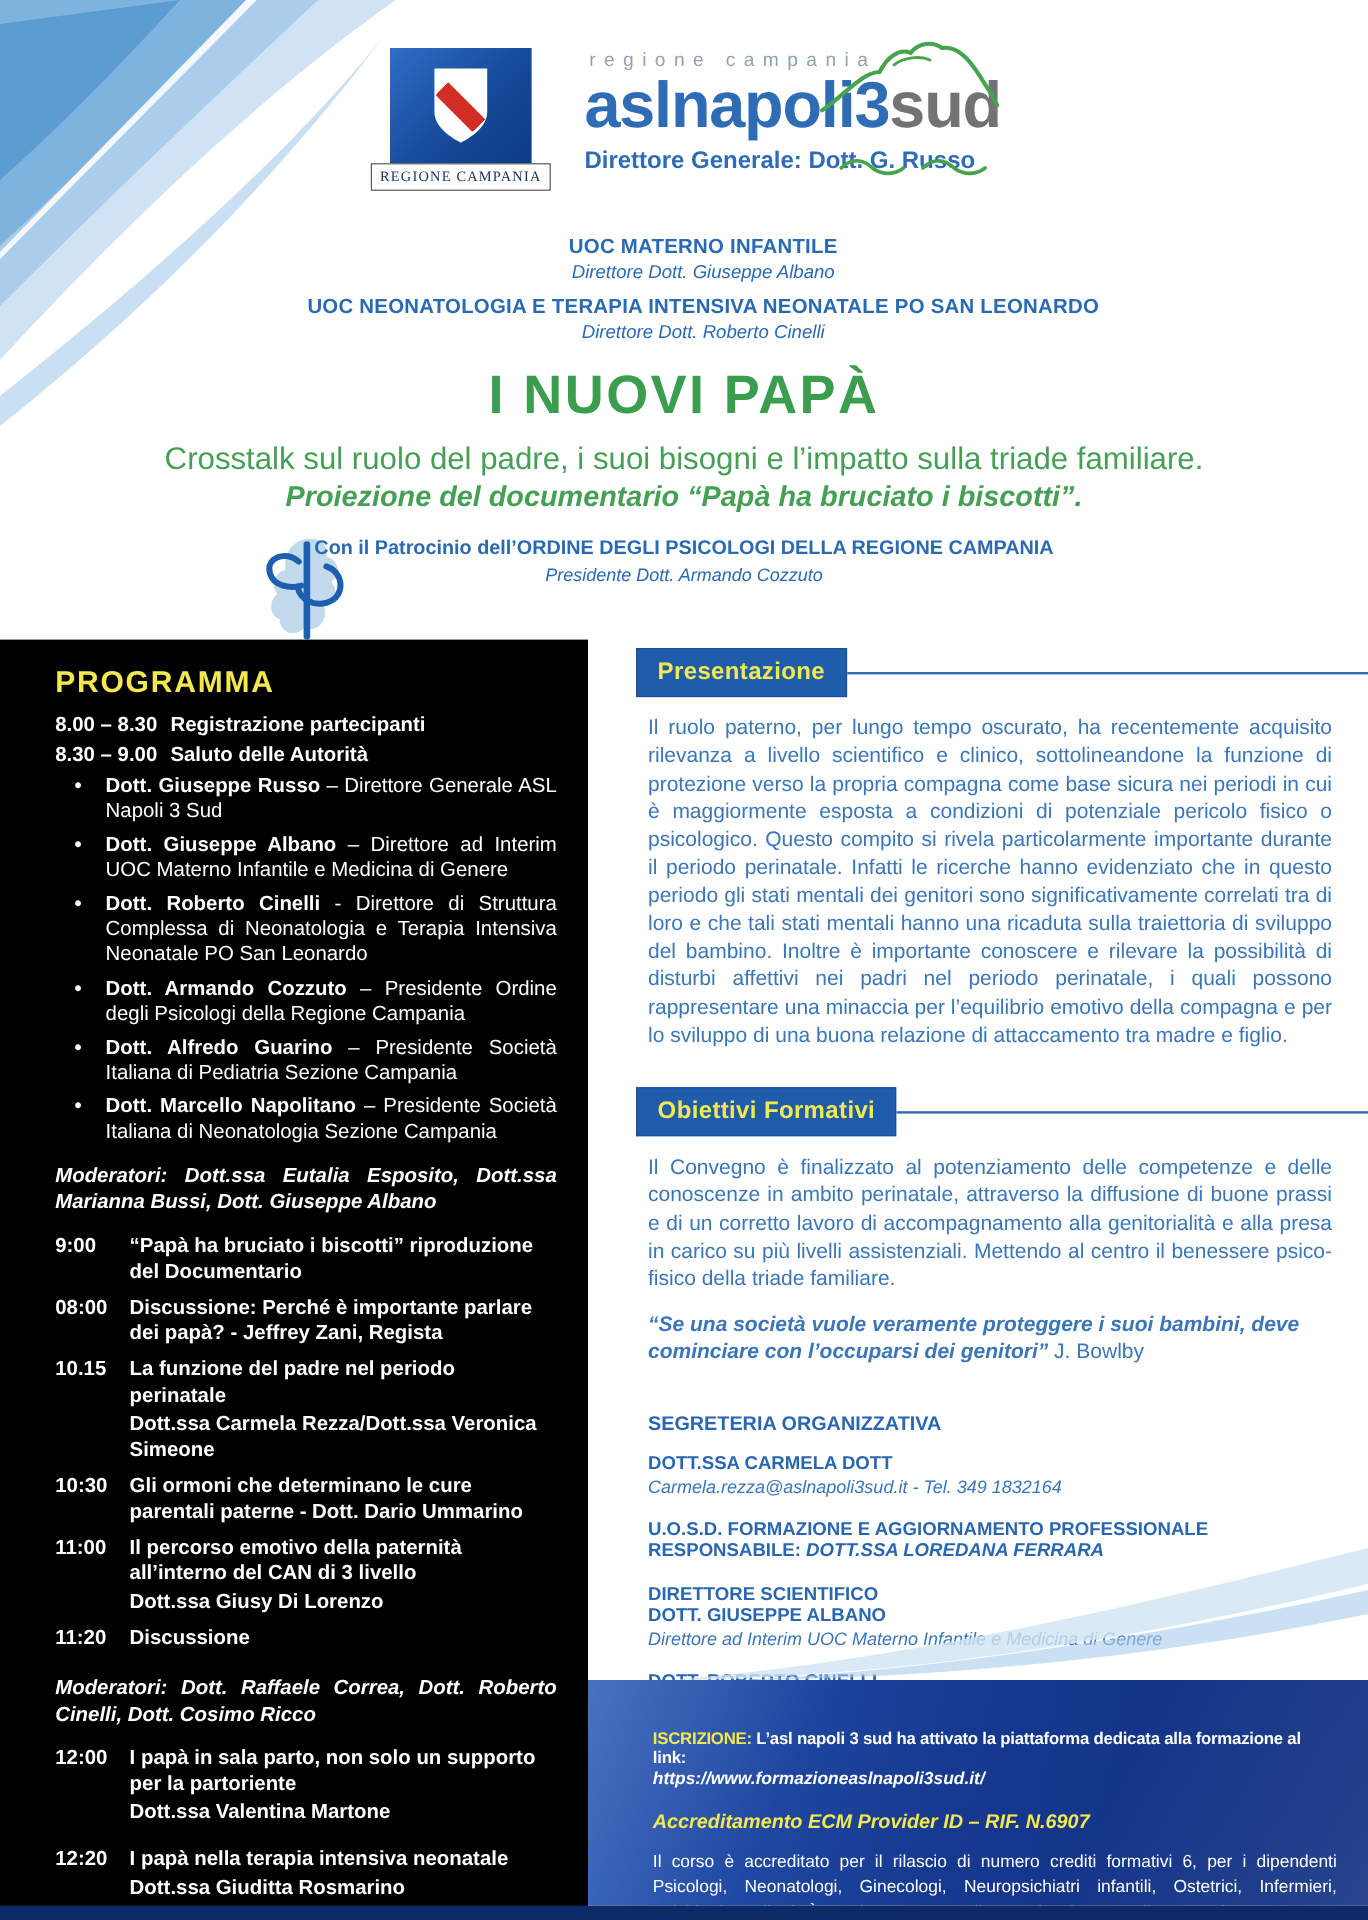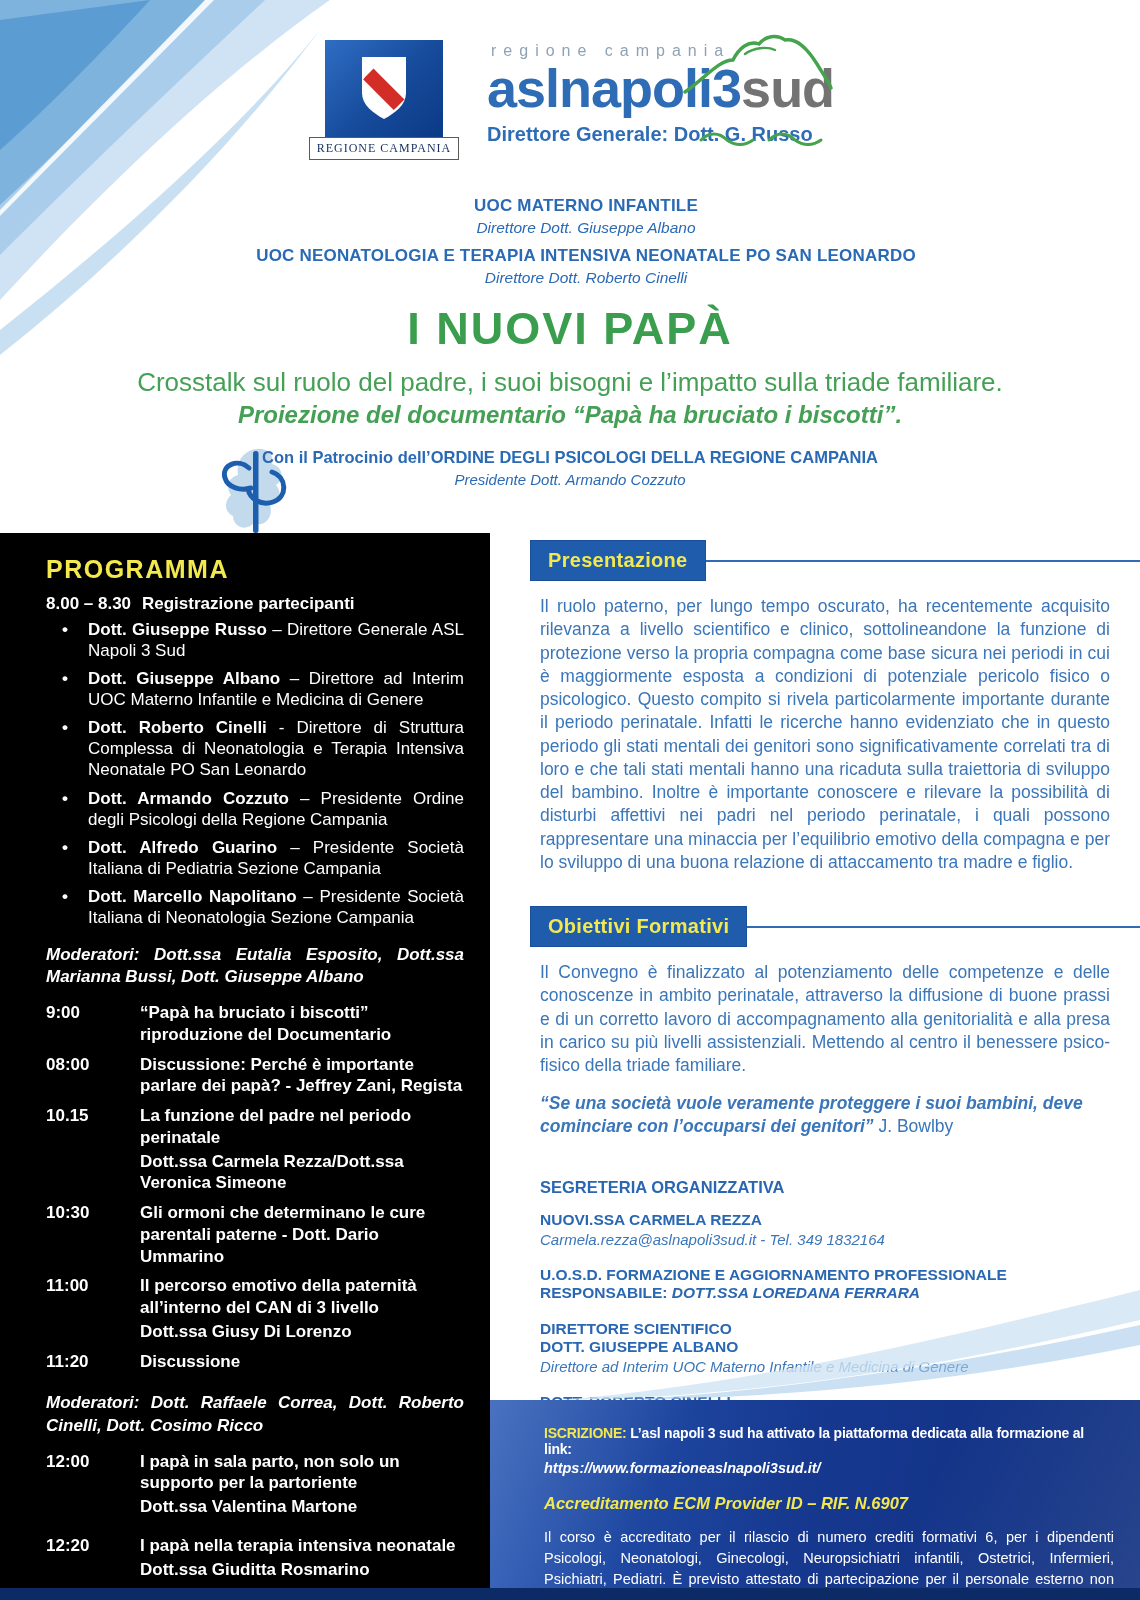--- a/index.html
+++ b/index.html
@@ -41,21 +41,21 @@
                  box-sizing:border-box;padding:22px 26px 0 46px;color:#fff;}
   .prog-head{color:#f3e94f;font-size:25px;font-weight:bold;letter-spacing:1.5px;margin-bottom:10px;}
   .open-row{display:flex;font-weight:bold;font-size:17px;margin-bottom:5px;}
   .open-row .t{width:96px;flex:none;}
   .bullets{margin:4px 0 0 0;padding:0 0 0 16px;list-style:none;}
   .bullets li{position:relative;font-size:17px;line-height:1.24;margin-bottom:7px;
               padding-left:26px;text-align:justify;}
   .bullets li::before{content:"•";position:absolute;left:0;top:0;font-weight:bold;}
   .bullets .nm{font-weight:bold;}
   .mods{font-size:17px;font-weight:bold;font-style:italic;text-align:justify;margin:16px 0 14px 0;line-height:1.3;}
-  .sched .row{display:flex;font-weight:bold;font-size:17px;line-height:1.28;margin-bottom:8px;gap:32px;}
+  .sched .row{display:flex;font-weight:bold;font-size:17px;line-height:1.28;margin-bottom:8px;}
   .sched .row .t{width:62px;flex:none;}
   .sched .row .body{flex:1;}
   .sched .spk{display:block;margin-top:2px;}
   .sched2 .row{margin-bottom:17px;}
 
   
   .right-col{left:530px;top:540px;width:580px;}
   .sec-head{display:flex;align-items:center;margin-bottom:14px;}
   .sec-box{background:#1f5cab;color:#f3e94f;font-weight:bold;font-size:20px;
            padding:9px 18px;letter-spacing:.3px;flex:none;box-shadow:0 0 0 1px #1a4f9a inset;}
@@ -65,21 +65,21 @@
   .quote .q{font-weight:bold;font-style:italic;}
   .sec-org{margin:40px 0 0 10px;color:#2a67b2;}
   .sec-org .h{font-size:16.5px;font-weight:bold;margin-bottom:14px;}
   .sec-org .nm{font-size:15.5px;font-weight:bold;}
   .sec-org .it{font-size:15px;font-style:italic;color:#3a76b9;margin-top:2px;}
   .sec-org .blk{margin-bottom:18px;}
   .sec-org .bi{font-style:italic;}
 
   
   .enroll{left:490px;top:1400px;width:650px;height:188px;box-sizing:border-box;
-          padding:25px 26px 0 54px;color:#fff;
+          padding:40px 26px 0 54px;color:#fff;
           background:
             linear-gradient(115deg, rgba(255,255,255,.16) 0%, rgba(255,255,255,0) 28%),
             linear-gradient(295deg, rgba(255,255,255,.10) 0%, rgba(255,255,255,0) 35%),
             linear-gradient(100deg,#2757b4 0%,#16388f 48%,#0f2f80 100%);}
   .enroll .l1{font-size:14px;font-weight:bold;letter-spacing:-.2px;}
   .enroll .l1 .lab{color:#f3e94f;}
   .enroll .url{font-size:14.5px;font-weight:600;font-style:italic;margin-top:3px;}
   .enroll .ecm{color:#f3e94f;font-size:16.5px;font-weight:bold;font-style:italic;margin-top:18px;}
   .enroll .body{font-size:14.5px;line-height:1.45;margin-top:14px;text-align:justify;}
   .bottom-strip{left:0;top:1588px;width:1140px;height:12px;background:#0c2a66;}
@@ -156,20 +156,24 @@
     <div class="l2">Presidente Dott. Armando Cozzuto</div>
   </div>
 
   <div class="abs program-panel">
     <div class="prog-head">PROGRAMMA</div>
 
     <div class="open-row">
       <span class="t">8.00 – 8.30</span>
       <span>Registrazione partecipanti</span>
     </div>
+    <div class="open-row">
+      <span class="t">8.30 – 9.00</span>
+      <span>Saluto delle Autorità</span>
+    </div>
 
     <ul class="bullets">
       <li><span class="nm">Dott. Giuseppe Russo</span><span> – Direttore Generale ASL Napoli 3 Sud</span></li>
       <li><span class="nm">Dott. Giuseppe Albano</span><span> – Direttore ad Interim UOC Materno Infantile e Medicina di Genere</span></li>
       <li><span class="nm">Dott. Roberto Cinelli</span><span> - Direttore di Struttura Complessa di Neonatologia e Terapia Intensiva Neonatale PO San Leonardo</span></li>
       <li><span class="nm">Dott. Armando Cozzuto</span><span> – Presidente Ordine degli Psicologi della Regione Campania</span></li>
       <li><span class="nm">Dott. Alfredo Guarino</span><span> – Presidente Società Italiana di Pediatria Sezione Campania</span></li>
       <li><span class="nm">Dott. Marcello Napolitano</span><span> – Presidente Società Italiana di Neonatologia Sezione Campania</span></li>
     </ul>
 
@@ -229,21 +233,21 @@
       <div class="sec-line"></div>
     </div>
     <p class="para" style="margin-bottom:14px;">Il Convegno è finalizzato al potenziamento delle competenze e delle conoscenze in ambito perinatale, attraverso la diffusione di buone prassi e di un corretto lavoro di accompagnamento alla genitorialità e alla presa in carico su più livelli assistenziali. Mettendo al centro il benessere psico-fisico della triade familiare.</p>
     <p class="quote">
       <span class="q">“Se una società vuole veramente proteggere i suoi bambini, deve cominciare con l’occuparsi dei genitori”</span><span> J. Bowlby</span>
     </p>
 
     <div class="sec-org">
       <div class="h">SEGRETERIA ORGANIZZATIVA</div>
       <div class="blk">
-        <div class="nm">NUOVI.SSA CARMELA REZZA</div>
+        <div class="nm">DOTT.SSA CARMELA DOTT</div>
         <div class="it">Carmela.rezza@aslnapoli3sud.it - Tel. 349 1832164</div>
       </div>
       <div class="blk">
         <div class="nm">U.O.S.D. FORMAZIONE E AGGIORNAMENTO PROFESSIONALE</div>
         <div class="nm">
           <span>RESPONSABILE: </span><span class="bi">DOTT.SSA LOREDANA FERRARA</span>
         </div>
       </div>
       <div class="blk">
         <div class="nm">DIRETTORE SCIENTIFICO</div>

